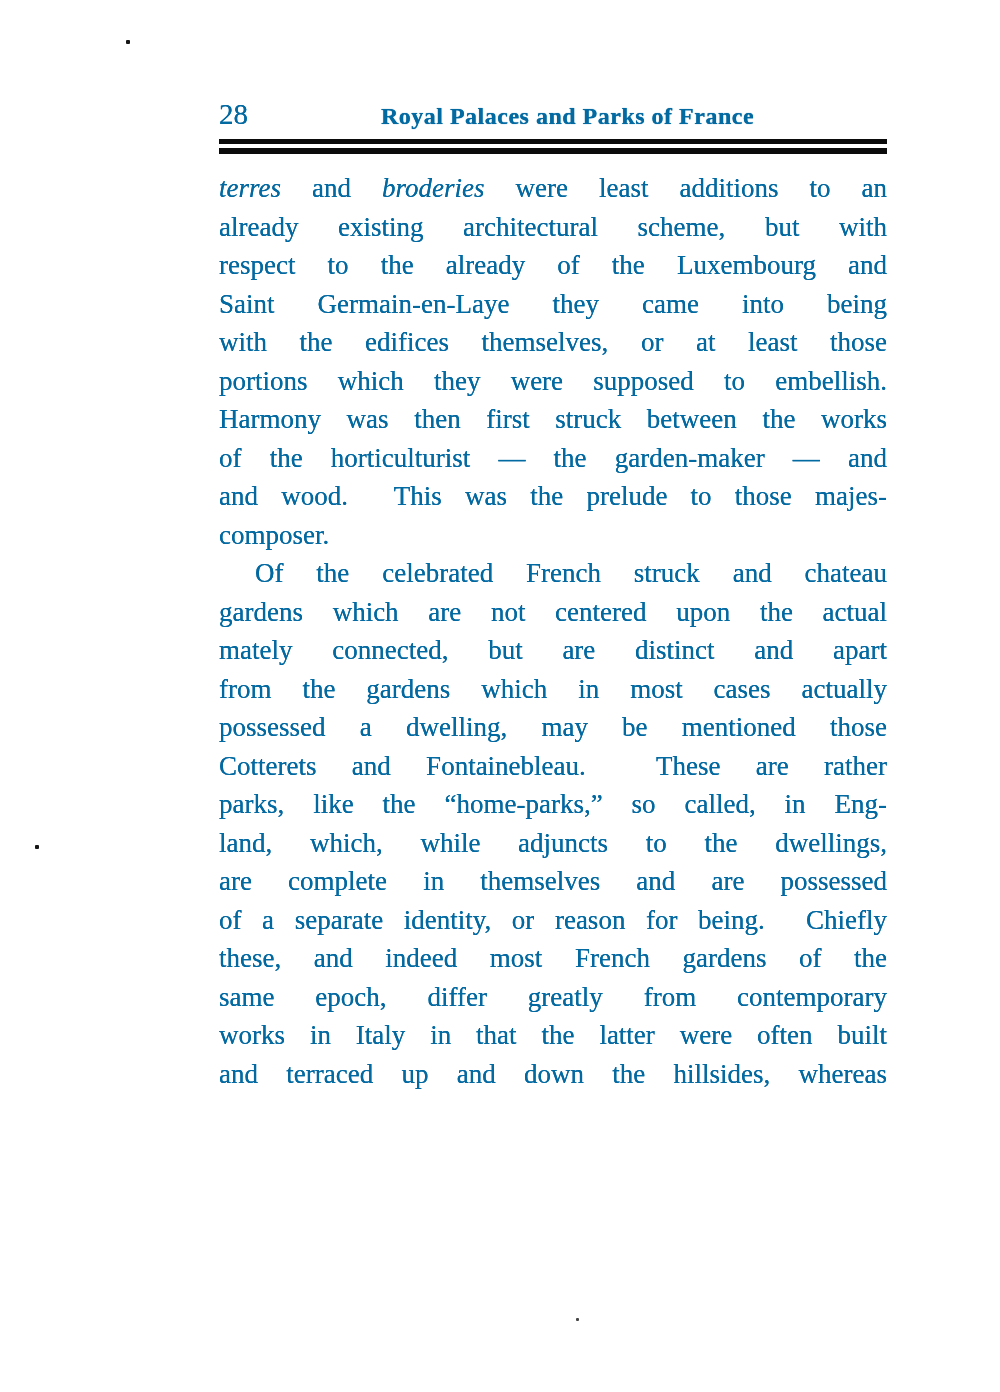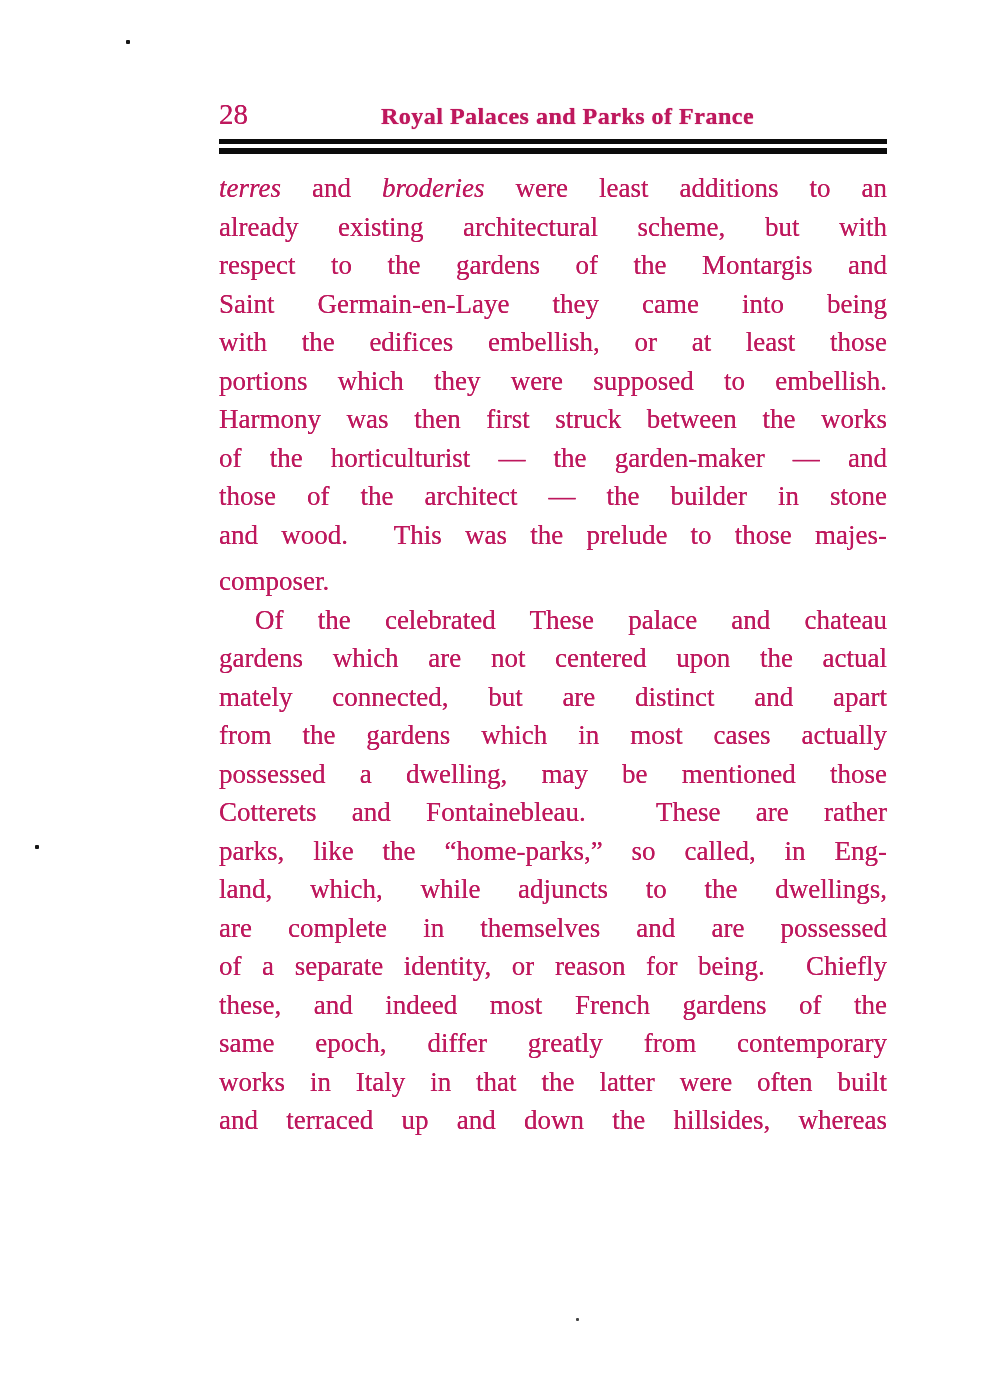--- a/index.html
+++ b/index.html
@@ -7,21 +7,21 @@
     padding: 0;
     background: #ffffff;
   }
   .sheet {
     position: relative;
     width: 1000px;
     height: 1392px;
     background: #ffffff;
     overflow: hidden;
     font-family: "Liberation Serif", serif;
-    color: #be185d;
+    color: #0369a1;
   }
   .content {
     position: absolute;
     left: 219px;
     top: 96px;
     width: 668px;
   }
   .header-row {
     display: flex;
     align-items: baseline;
@@ -56,21 +56,20 @@
   .line {
     height: 38.5px;
     overflow: hidden;
     text-align: justify;
     text-align-last: justify;
     word-spacing: 1px;
   }
   .line.no-just {
     text-align: left;
     text-align-last: left;
-    margin-top: 8px;
   }
   .line.indent {
     text-indent: 36px;
   }
   .italic {
     font-style: italic;
     margin-top: 44px;
   }
   .speck {
     position: absolute;
@@ -93,30 +92,29 @@
     <div class="header-row">
       <span class="pagenum">28</span>
       <h1 class="running-title">Royal Palaces and Parks of France</h1>
     </div>
 
     <div class="double-rule"></div>
 
     <div class="body-text" id="body-text">
         <div class="line"><span class="italic">terres</span><span> and </span><span class="italic">broderies</span><span> were least additions to an</span></div>
         <div class="line"><span>already existing architectural scheme, but with</span></div>
-        <div class="line"><span>respect to the gardens of the Montargis and</span></div>
+        <div class="line"><span>respect to the already of the Luxembourg and</span></div>
         <div class="line"><span>Saint Germain-en-Laye they came into being</span></div>
-        <div class="line"><span>with the edifices embellish, or at least those</span></div>
+        <div class="line"><span>with the edifices themselves, or at least those</span></div>
         <div class="line"><span>portions which they were supposed to embellish.</span></div>
         <div class="line"><span>Harmony was then first struck between the works</span></div>
         <div class="line"><span>of the horticulturist — the garden-maker — and</span></div>
-        <div class="line"><span>those of the architect — the builder in stone</span></div>
         <div class="line"><span>and wood.&nbsp; This was the prelude to those majes-</span></div>
         <div class="line no-just"><span>composer.</span></div>
-        <div class="line indent"><span>Of the celebrated These palace and chateau</span></div>
+        <div class="line indent"><span>Of the celebrated French struck and chateau</span></div>
         <div class="line"><span>gardens which are not centered upon the actual</span></div>
         <div class="line"><span>mately connected, but are distinct and apart</span></div>
         <div class="line"><span>from the gardens which in most cases actually</span></div>
         <div class="line"><span>possessed a dwelling, may be mentioned those</span></div>
         <div class="line"><span>Cotterets and Fontainebleau.&nbsp; These are rather</span></div>
         <div class="line"><span>parks, like the “home-parks,” so called, in Eng-</span></div>
         <div class="line"><span>land, which, while adjuncts to the dwellings,</span></div>
         <div class="line"><span>are complete in themselves and are possessed</span></div>
         <div class="line"><span>of a separate identity, or reason for being.&nbsp; Chiefly</span></div>
         <div class="line"><span>these, and indeed most French gardens of the</span></div>

